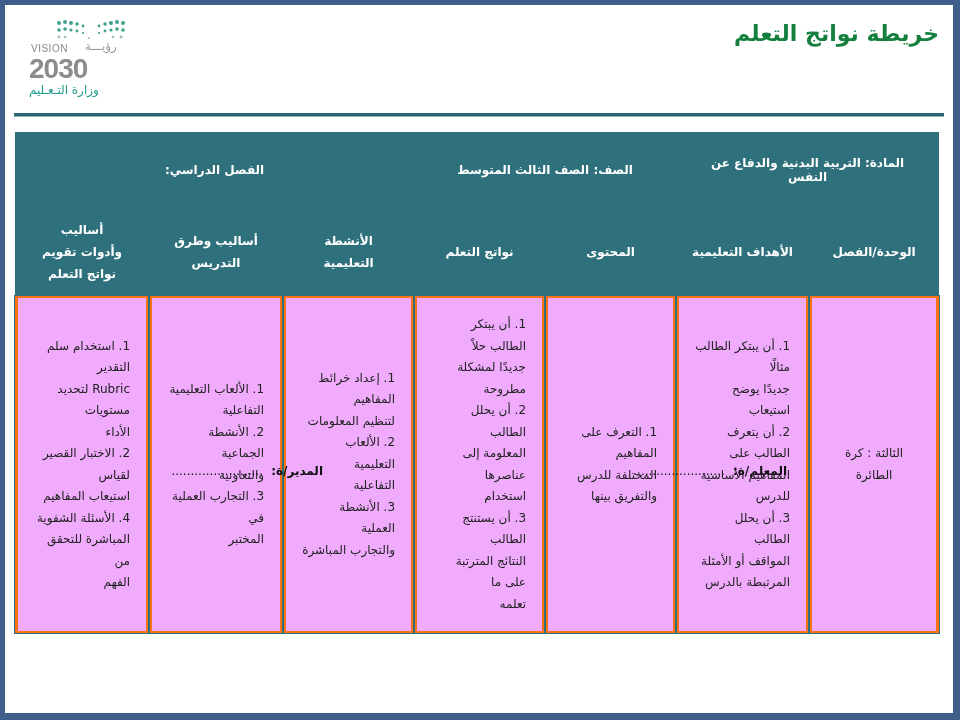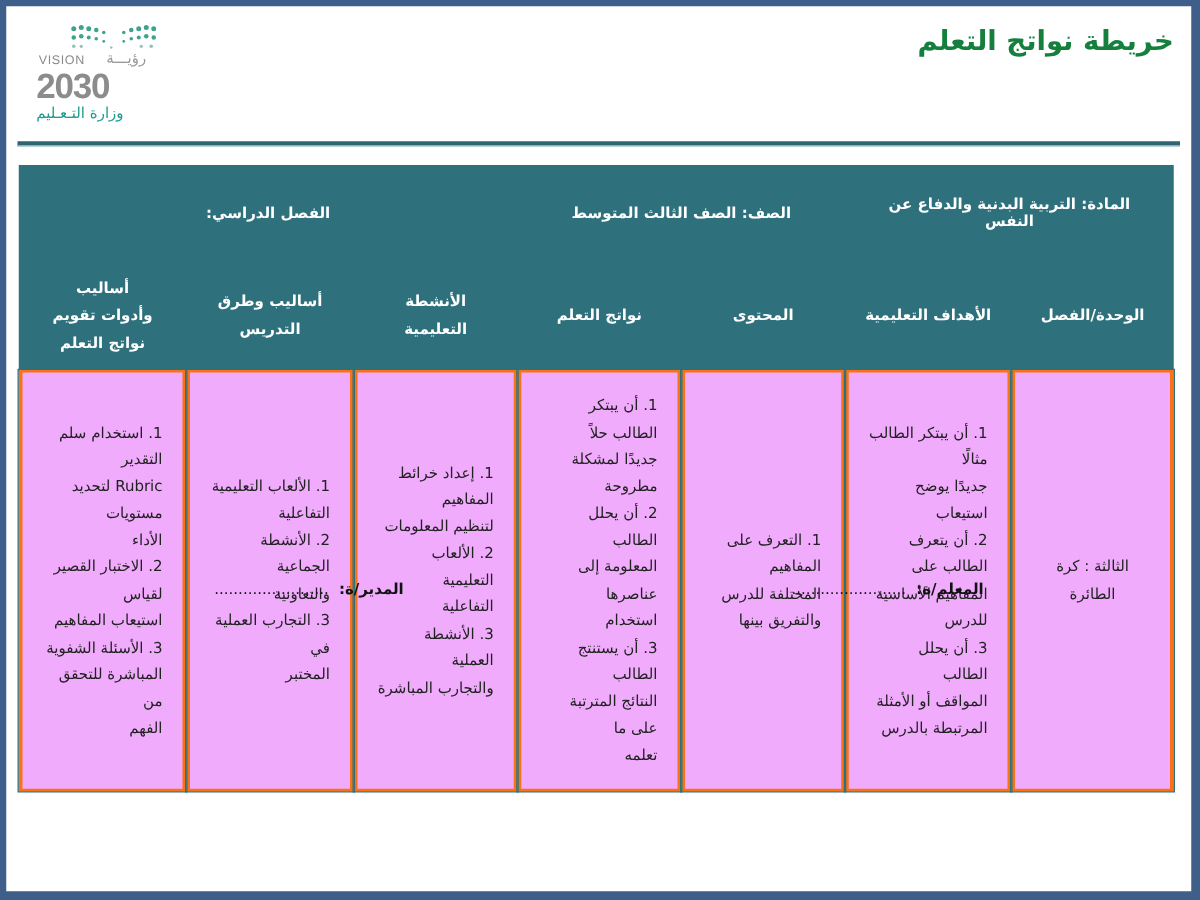--- a/index.html
+++ b/index.html
@@ -165,21 +165,21 @@
         <div>والتعاونية</div>
         <div>3. التجارب العملية في</div>
         <div>المختبر</div>
       </td>
       <td>
         <div>1. استخدام سلم التقدير</div>
         <div>Rubric لتحديد مستويات</div>
         <div>الأداء</div>
         <div>2. الاختبار القصير لقياس</div>
         <div>استيعاب المفاهيم</div>
-        <div>3. الأسئلة الشفوية</div>
+        <div>4. الأسئلة الشفوية</div>
         <div>المباشرة للتحقق من</div>
         <div>الفهم</div>
       </td>
     </tr>
   </tbody>
     </table>
 
   <div class="sign" style="right:166px">
     <span>المعلم/ة:</span>
     <span class="dots-line">........................</span>

